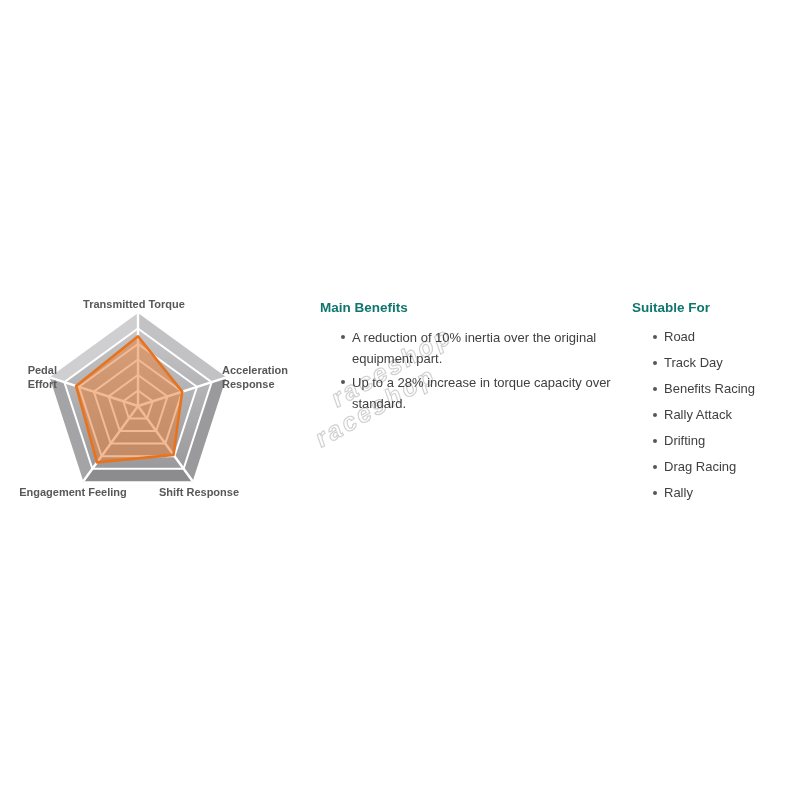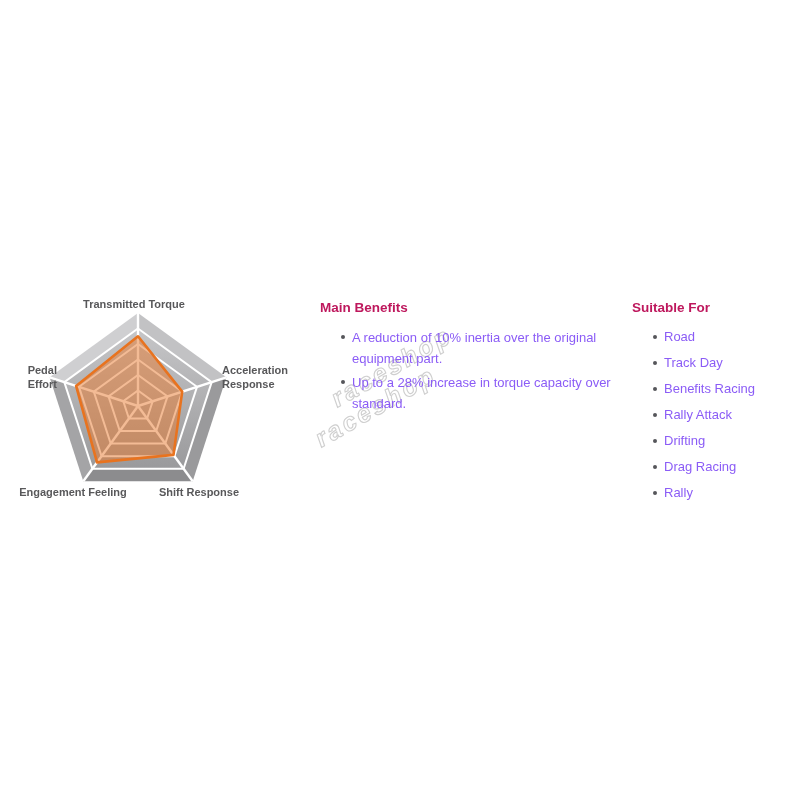--- a/index.html
+++ b/index.html
@@ -26,25 +26,25 @@
     transform:rotate(-30deg);transform-origin:left center;
   }
   .wm-line.l1{left:18px;top:48px;}
   .wm-line.l2{left:2px;top:88px;}
   
   .col{position:absolute;top:300px;z-index:1;}
   .col-benefits{left:320px;width:302px;}
   .col-suitable{left:632px;width:140px;}
   .col h3{
     margin:0 0 11px 0;font-size:13.5px;line-height:16px;
-    font-weight:bold;color:#be185d;
+    font-weight:bold;color:#0f766e;
   }
   .col ul{list-style:none;margin:0;padding:0 0 0 21px;}
   .col li{
-    position:relative;padding-left:11px;color:#8b5cf6;
+    position:relative;padding-left:11px;color:#404040;
     font-size:13px;line-height:21px;
   }
   .col-benefits li{margin-bottom:3px;}
   .col-suitable li{line-height:20px;margin-bottom:6px;}
   .col li::before{
     content:"";position:absolute;left:0;top:8px;width:4px;height:4px;
     border-radius:50%;background:#55565a;
   }
 </style>
 </head>

